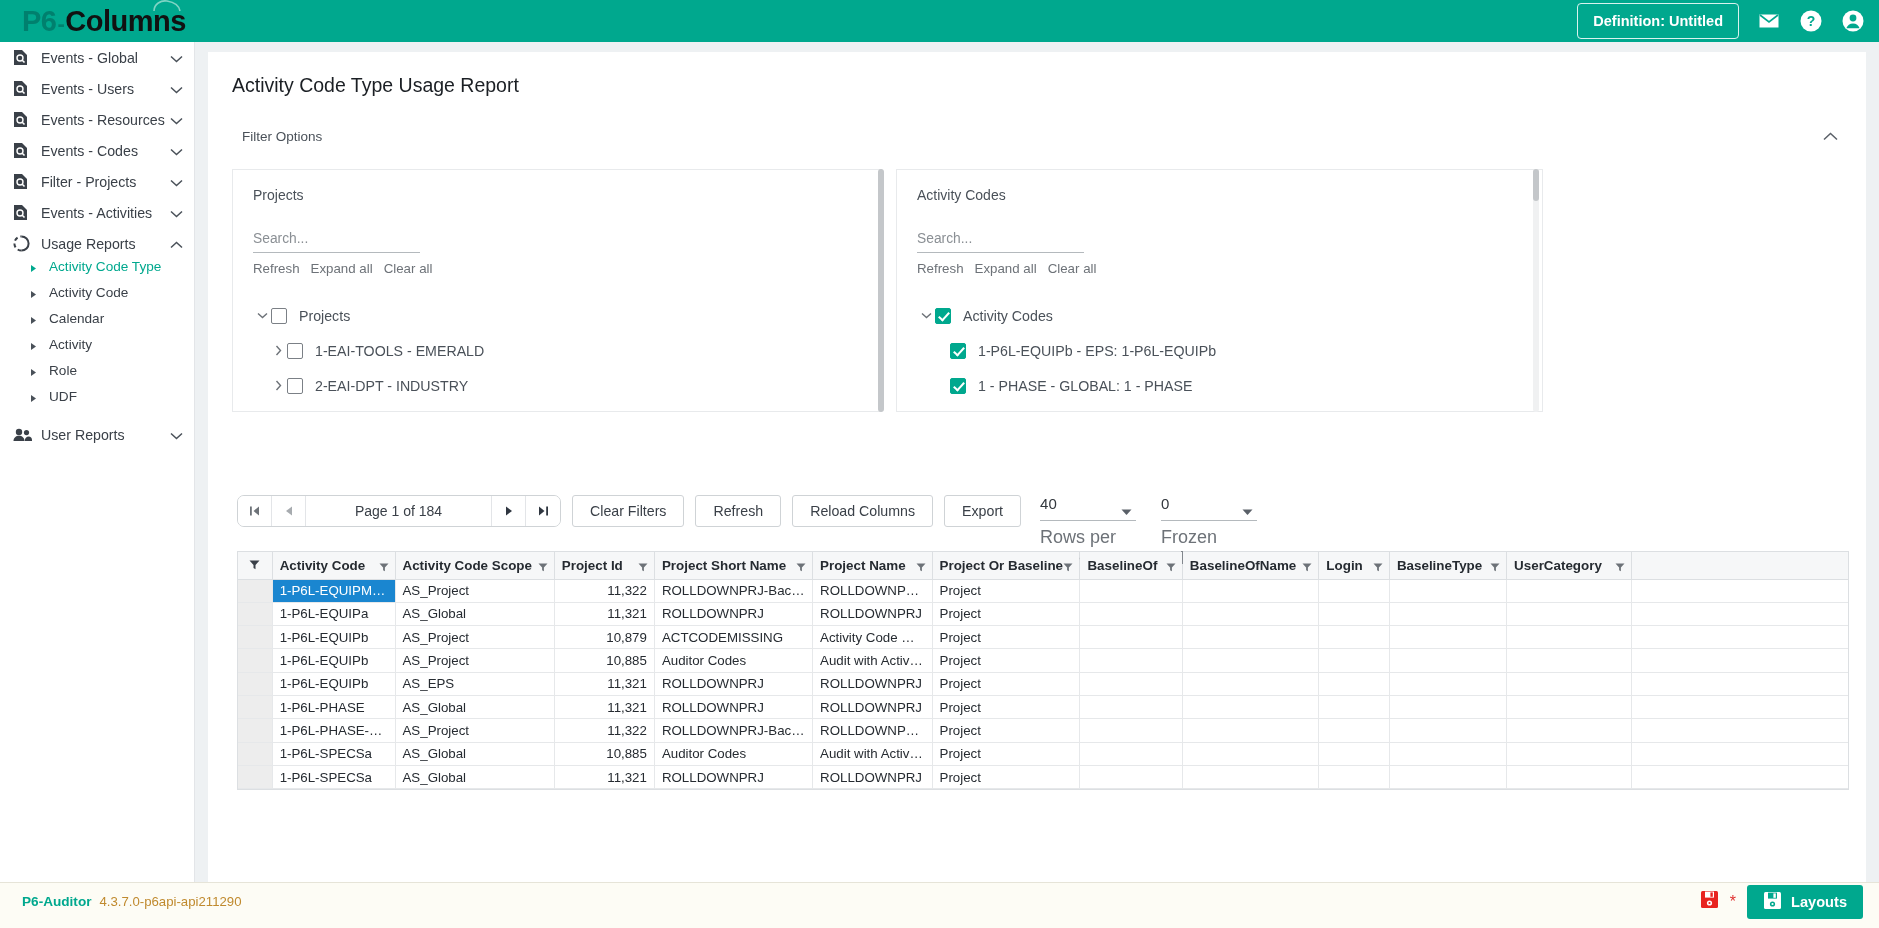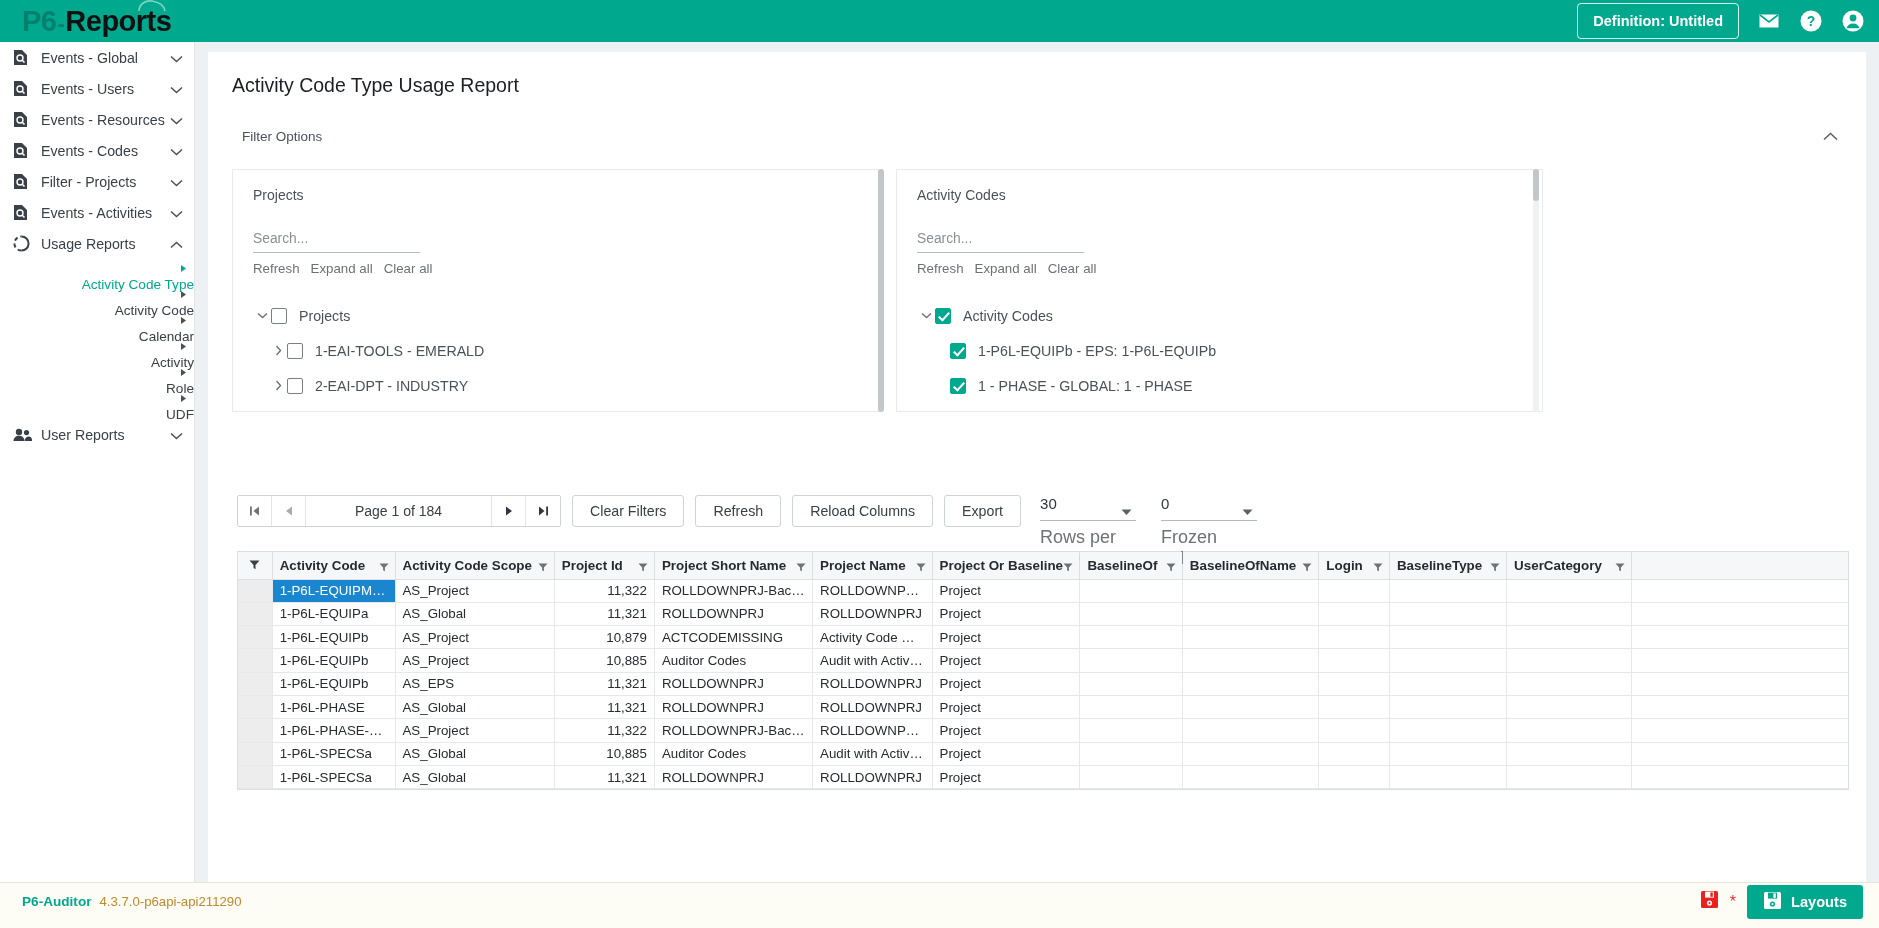--- a/index.html
+++ b/index.html
@@ -48,22 +48,22 @@
     padding: 0 10px 0 13px; cursor: pointer; position: relative;
   }
   .nav-item .ni-icon { width: 20px; flex: 0 0 20px; display: flex;
                        align-items: center; justify-content: flex-start; }
   .nav-item .ni-label {
     flex: 1; font-size: 14.2px; color: #3a4048; padding-left: 8px;
     white-space: nowrap; overflow: hidden; text-overflow: ellipsis;
   }
   .nav-item .ni-chev { width: 14px; flex: 0 0 14px; }
   .sub-item {
-    display: flex; align-items: flex-end; height: 26px;
-    padding-left: 30px; cursor: pointer; flex-direction: column;
+    display: flex; align-items: flex-start; height: 26px;
+    padding-left: 30px; cursor: pointer;
   }
   .sub-item .si-arrow { width: 14px; flex: 0 0 14px; }
   .sub-item .si-label { font-size: 13.6px; color: #3a4048; padding-left: 5px; }
   .sub-item.active .si-label { color: #00a88e; }
 
   
   .main {
     position: absolute; top: 42px; left: 195px;
     width: 1684px; height: 886px; background: #eef1f3;
     padding: 10px 13px 0 13px; overflow: hidden;
@@ -126,21 +126,21 @@
   }
   .scroll-proj { left: 646px; top: 0px; height: 243px; }
   .scroll-codes { left: 1301px; top: 0px; height: 32px; }
   .scroll-codes-track { left: 1301px; top: 0px; height: 243px; background: #f0f1f2; }
 
   
   .toolbar {
     margin-top: 22px; display: flex; align-items: flex-start; gap: 11px;
     padding-left: 5px; height: 52px;
   }
-  .pager { display: flex; border: 1px solid #cfd3d6; border-radius: 2px;
+  .pager { display: flex; border: 1px solid #cfd3d6; border-radius: 7px;
            height: 32px; overflow: hidden; background: #fff; }
   .pager-btn { width: 34px; display: flex; align-items: center;
                justify-content: center; cursor: pointer;
                border-right: 1px solid #e3e5e8; background: #fff; }
   .pager-btn:last-child { border-right: none; }
   .pager-label { width: 186px; display: flex; align-items: center;
                  justify-content: center; font-size: 14px; color: #3a4048;
                  border-right: 1px solid #e3e5e8; }
   .tbtn {
     height: 32px; padding: 0 17px; border: 1px solid #cfd3d6;
@@ -204,21 +204,21 @@
     font-family: "Liberation Sans", sans-serif;
   }
 </style>
 </head>
 <body>
 
 <div class="topbar">
   <div class="logo">
     <span class="p6">P6</span>
     <span class="dot">-</span>
-    <span class="aud">Reports</span>
+    <span class="aud">Columns</span>
     <svg class="cloud" viewBox="0 0 30 13">
       <path d="M2 12 C2 5, 9 1, 15 2 C21 3, 27 6, 28 12" fill="none" stroke="#7fd4c4" stroke-width="1.6"></path>
     </svg>
   </div>
   <div class="topright">
     <button class="definition-btn">Definition: Untitled</button>
     <span class="ticon">
       <svg width="24" height="24" viewBox="0 0 24 24" fill="#fff">
           <path d="M2 5h20v14H2z" fill="none"></path>
           <path d="M2.5 5.5h19v13h-19z" fill="#fff"></path>
@@ -545,21 +545,21 @@
               <rect x="9.2" y="1.5" width="1.8" height="9" fill="#2f3640"></rect>
             </svg>
         </div>
       </div>
       <button class="tbtn">Clear Filters</button>
       <button class="tbtn">Refresh</button>
       <button class="tbtn">Reload Columns</button>
       <button class="tbtn">Export</button>
 
       <div class="selectwrap">
-        <div class="sel-val">30</div>
+        <div class="sel-val">40</div>
         <span class="sel-caret">
           <svg width="11" height="7" viewBox="0 0 11 7">
               <path d="M0.5 0.5h10L5.5 6z" fill="#5a6068"></path>
             </svg>
         </span>
         <div class="sel-cap">Rows per page</div>
       </div>
 
       <div class="selectwrap second">
         <div class="sel-val">0</div>

